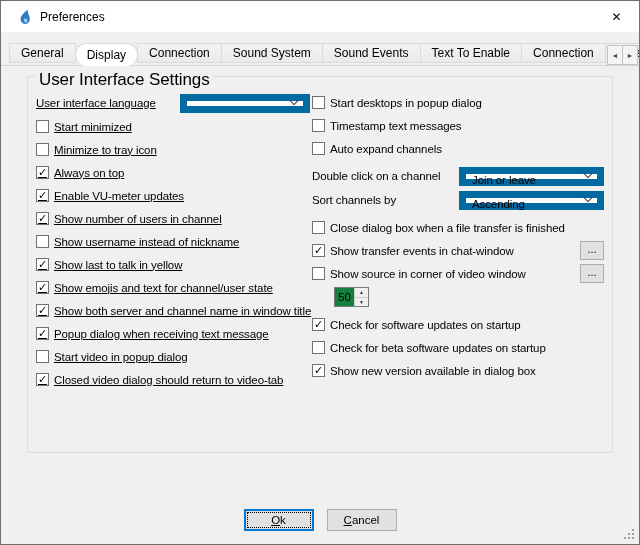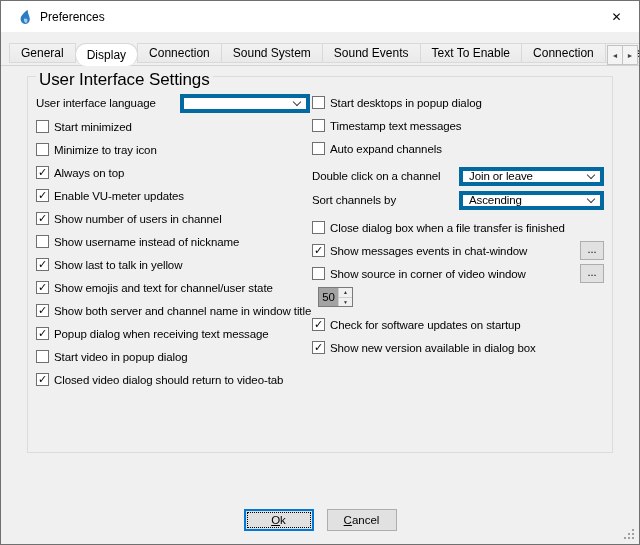--- a/index.html
+++ b/index.html
@@ -23,44 +23,44 @@
   .tab-scroll { position:absolute; right:1px; bottom:1px; display:flex; z-index:3; }
   .tsb { width:16px; height:20px; background:#f4f4f4; border:1px solid #c3c3c3; display:flex; align-items:center; justify-content:center; font-size:7px; color:#444; }
   .tsb + .tsb { margin-left:-1px; }
 
   
   .content { position:relative; font-size:11.5px; letter-spacing:-0.1px; }
   .group { position:relative; margin:10px 26px 0 26px; height:377px; border:1px solid #dcdcdc; padding:14px 8px 0 8px; }
   .group-title { position:absolute; top:-7px; left:8px; background:#f0f0f0; padding:0 3px; font-size:17px; }
 
   .cols { display:flex; }
-  .col-left { width:274px; flex:none; }
+  .col-left { width:274px; flex:none;text-decoration:underline; }
   .col-right { flex:1; min-width:0; margin-left:2px; }
 
   .row { height:23px; display:flex; align-items:center; }
   .row.r24 { height:24px; }
   .row.between { justify-content:space-between; }
   .gap4 { margin-top:4px; }
   .lbl { white-space:nowrap; }
 
   
   .cb { display:flex; align-items:center; cursor:default; }
   .box { width:13px; height:13px; flex:none; background:#fff; border:1px solid #707070; display:flex; align-items:center; justify-content:center; }
   .box.checked::after { content:"✓"; font-size:11px; line-height:1; margin-top:-1px; color:#000; }
   .cb-label { margin-left:5px; white-space:nowrap; }
 
   
-  .combo { height:19px; background:#fff; border:4px solid #0369a1; display:flex; align-items:center; justify-content:space-between; padding:0 6px; flex:none; }
+  .combo { height:19px; background:#fff; border:7px solid #0369a1; display:flex; align-items:flex-start; justify-content:space-between; padding:0 6px; flex:none; }
   .combo-val { white-space:nowrap; }
   .chev { width:6px; height:6px; border-right:1px solid #404040; border-bottom:1px solid #404040; transform:rotate(45deg); margin-top:-3px; flex:none; }
   .combo.w130 { width:130px; }
   .combo.w145 { width:145px; }
 
   
-  .spin { display:flex; height:20px; border:1px solid #7a7a7a; background:#a3a3a3; margin-left:6px; flex:none; }
+  .spin { display:flex; height:20px; border:1px solid #7a7a7a; background:#15803d; margin-left:22px; flex:none; }
   .spin-val { width:19px; display:flex; align-items:center; justify-content:center; }
   .spin-btns { display:flex; flex-direction:column; width:14px; border-left:1px solid #cfcfcf; }
   .spin-up,.spin-down { flex:1; display:flex; align-items:center; justify-content:center; font-size:5px; color:#333; background:#f0f0f0; }
   .spin-up { border-bottom:1px solid #cfcfcf; }
 
   
   .dots-btn { width:24px; height:19px; background:#e1e1e1; border:1px solid #adadad; display:flex; align-items:center; justify-content:center; font-size:11px; line-height:0; padding-bottom:4px; flex:none; }
 
   
   .footer { position:absolute; left:0; right:0; bottom:13px; display:flex; justify-content:center; gap:13px; }
@@ -267,21 +267,21 @@
               <div class="cb">
             <span class="box"></span>
             <span class="cb-label">Close dialog box when a file transfer is finished</span>
           </div>
             </div>
 
 
           <div class="row between">
             <div class="cb">
               <span class="box checked"></span>
-              <span class="cb-label">Show messages events in chat-window</span>
+              <span class="cb-label">Show transfer events in chat-window</span>
             </div>
             <button class="dots-btn">...</button>
           </div>
 
           <div class="row between">
             <div class="cb">
               <span class="box"></span>
               <span class="cb-label">Show source in corner of video window</span>
             </div>
             <button class="dots-btn">...</button>
@@ -297,20 +297,26 @@
             </div>
           </div>
 
           <div class="row gap4">
               <div class="cb">
             <span class="box checked"></span>
             <span class="cb-label">Check for software updates on startup</span>
           </div>
             </div>
 
+          <div class="row">
+              <div class="cb">
+            <span class="box"></span>
+            <span class="cb-label">Check for beta software updates on startup</span>
+          </div>
+            </div>
 
           <div class="row">
               <div class="cb">
             <span class="box checked"></span>
             <span class="cb-label">Show new version available in dialog box</span>
           </div>
             </div>
 
         </div>
       </div>

